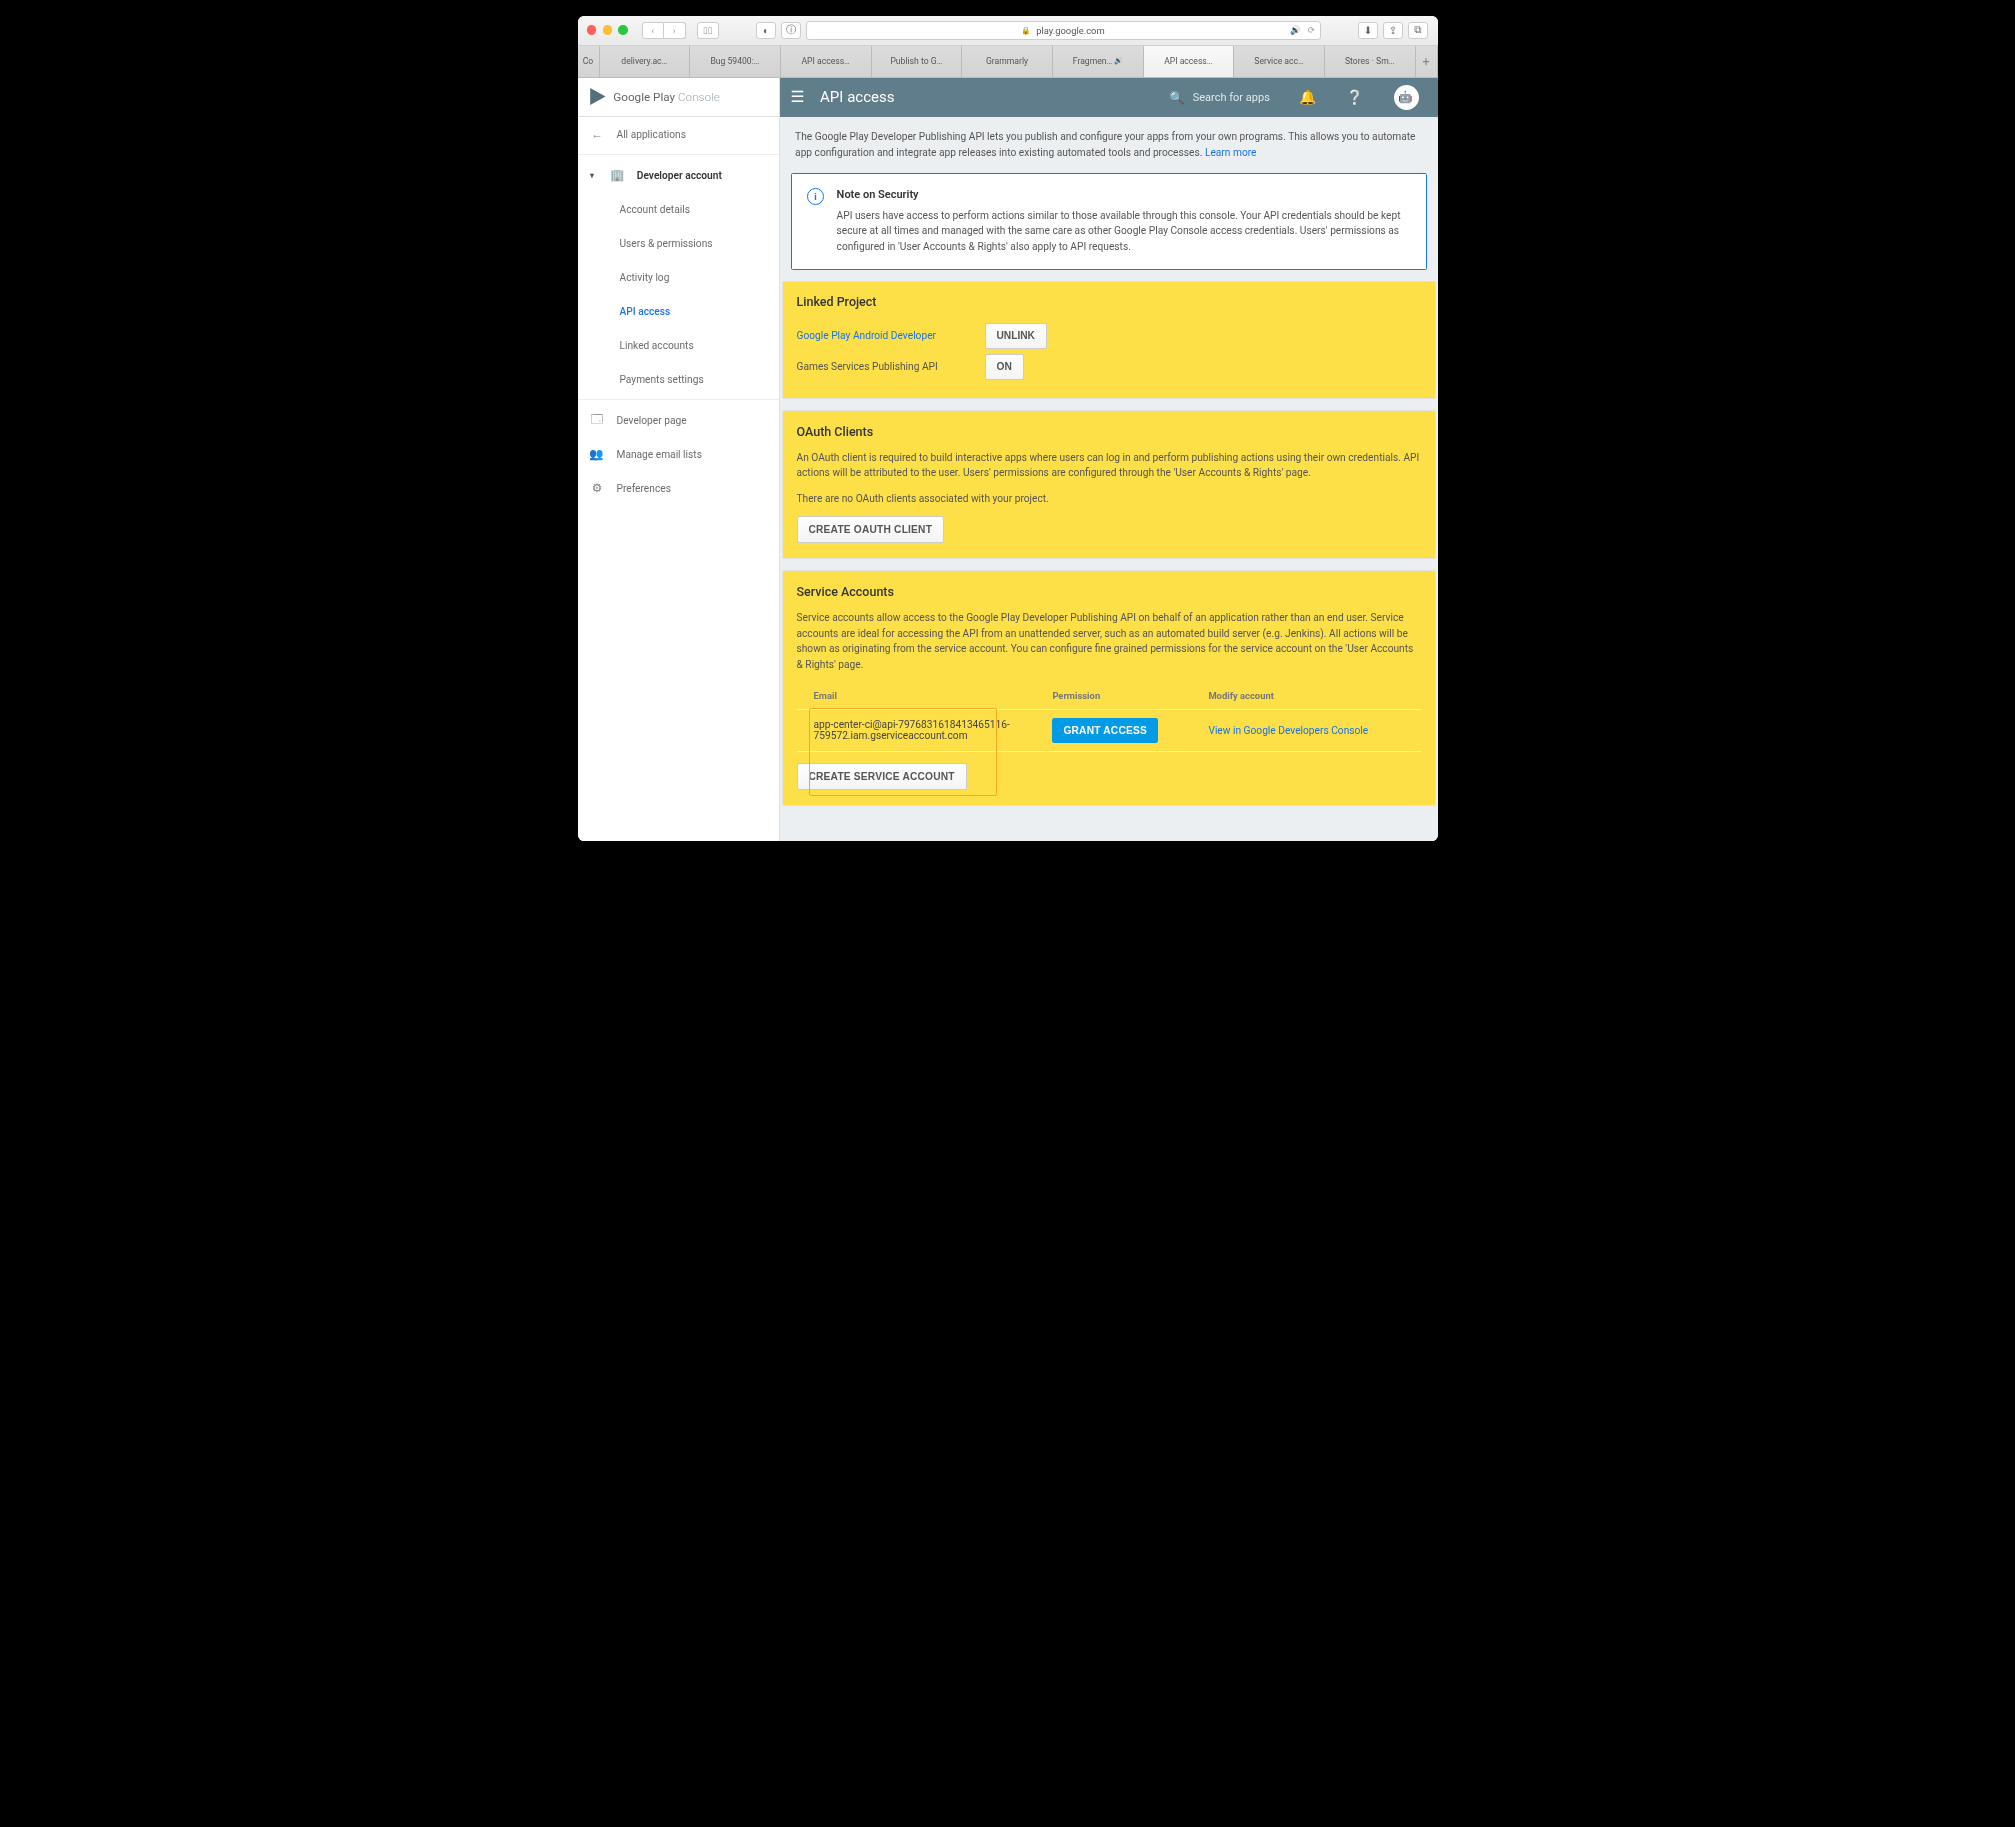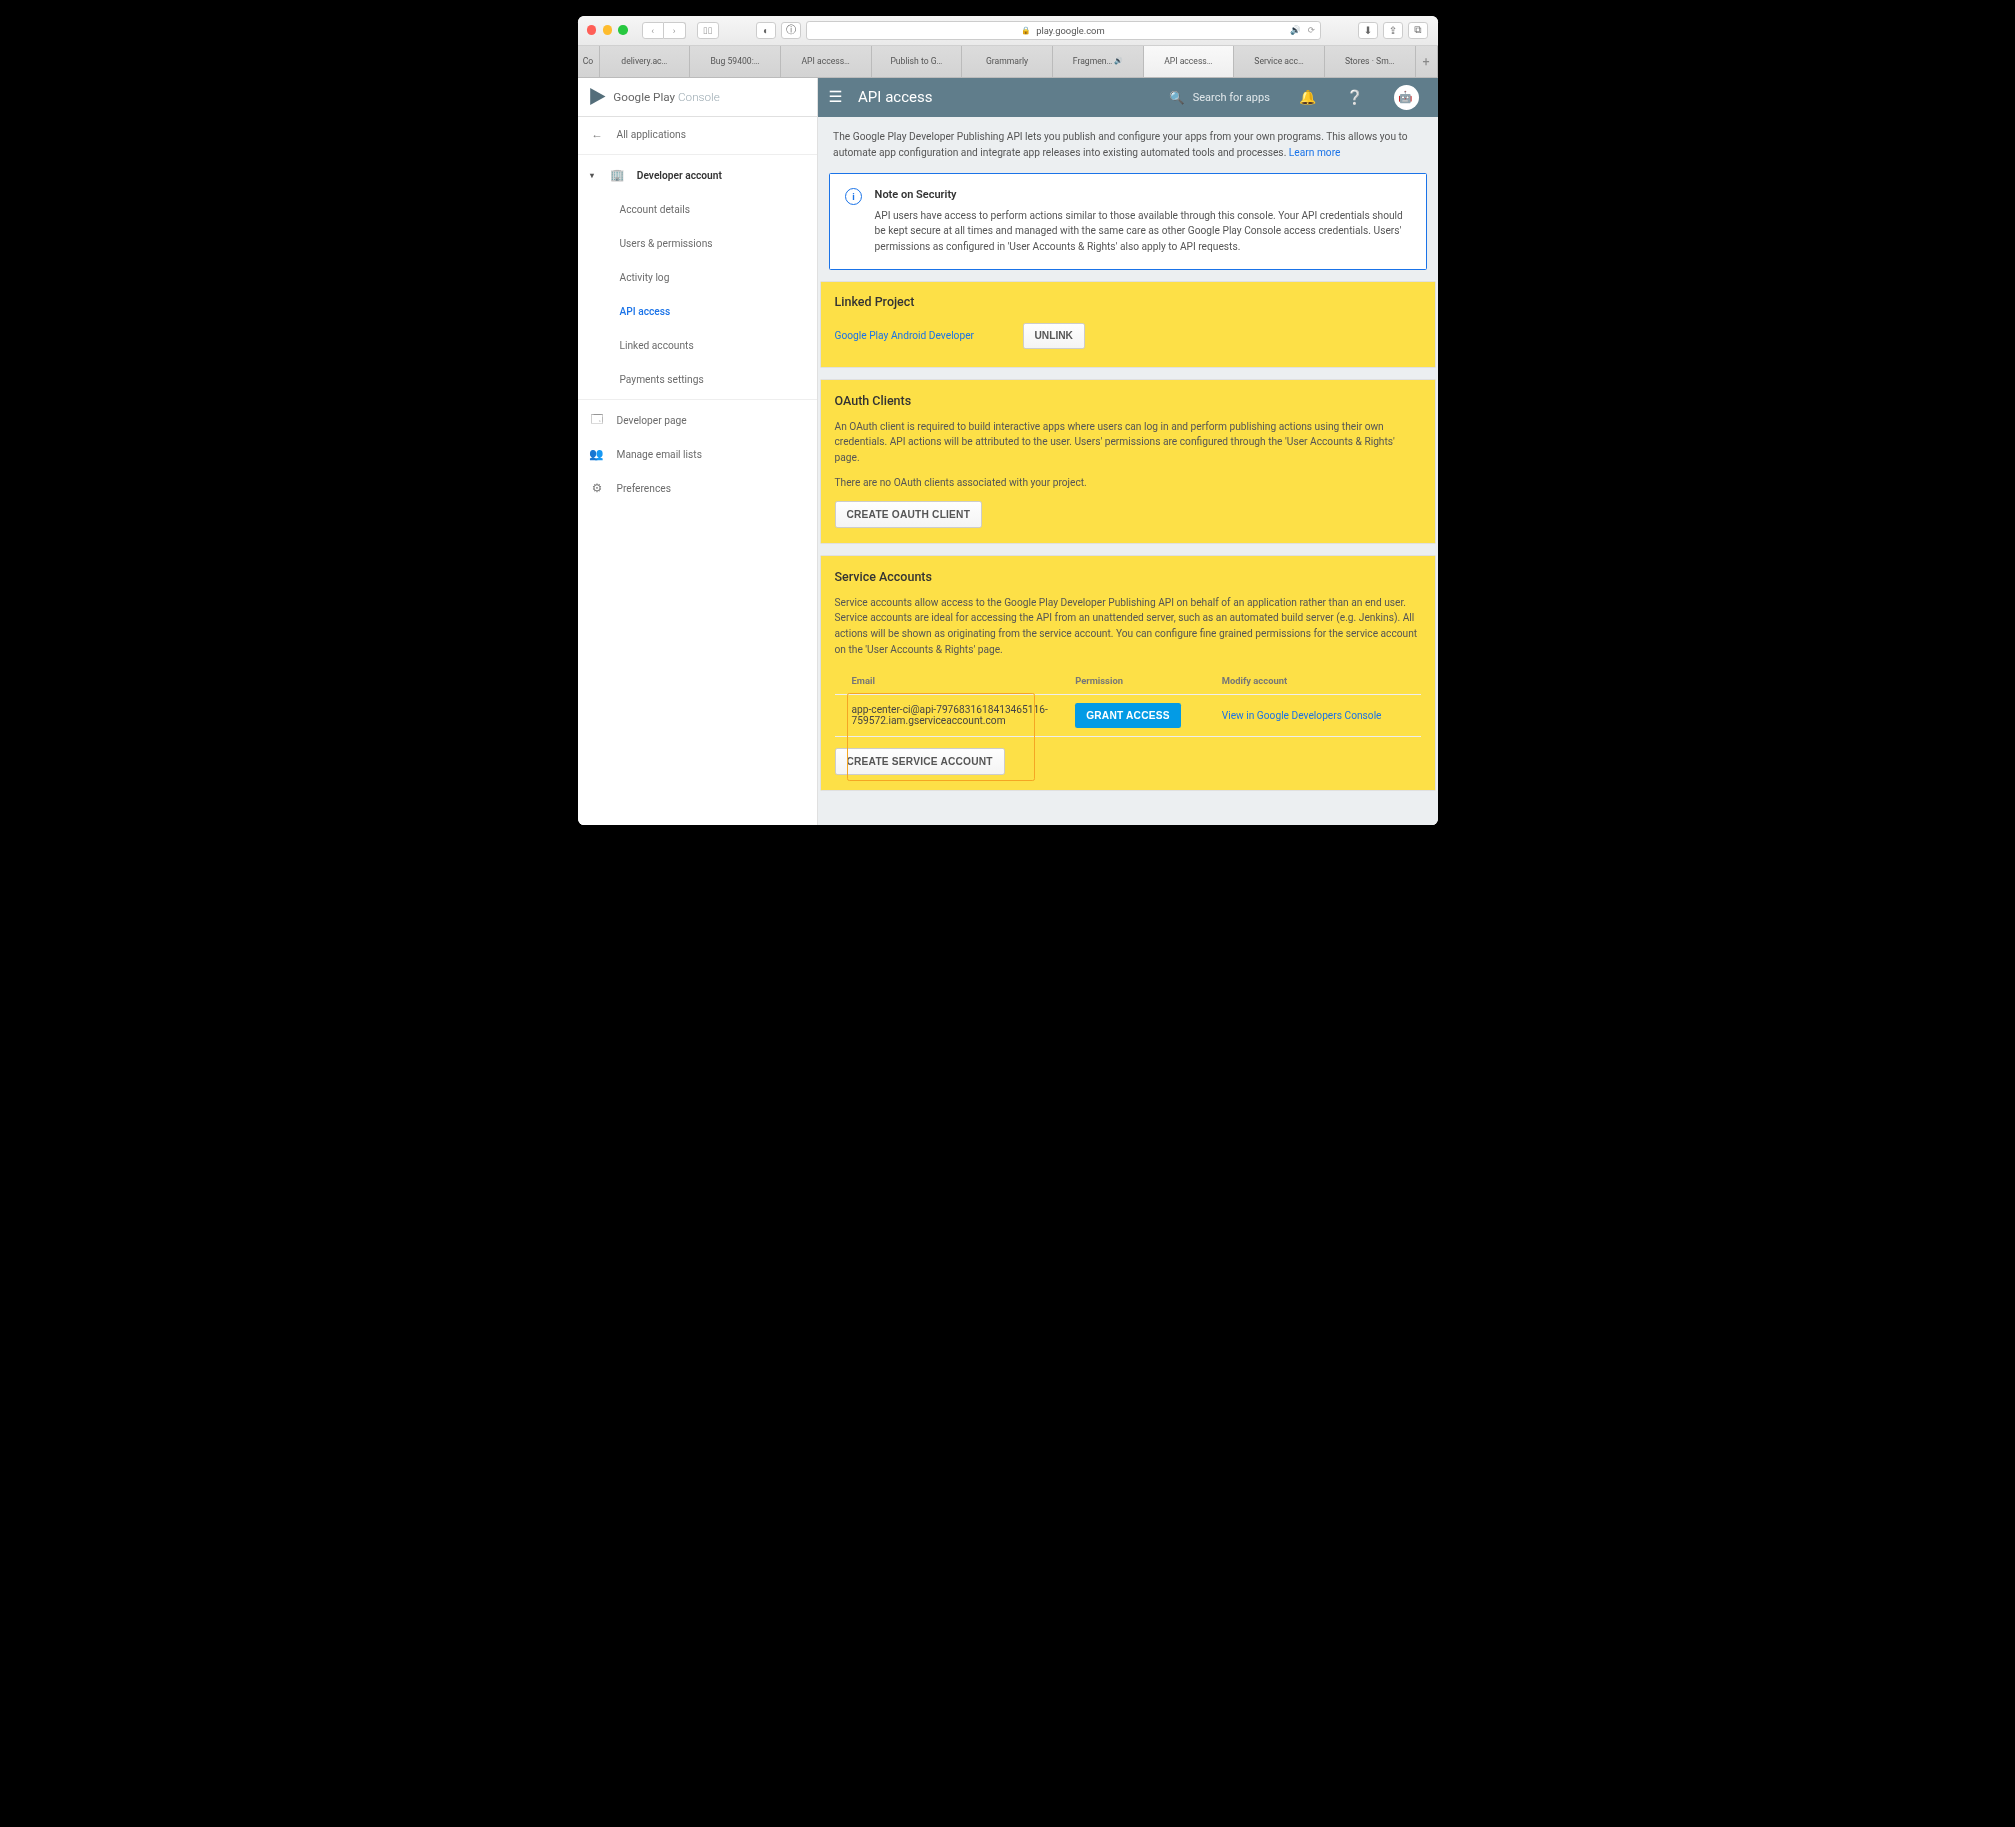--- a/index.html
+++ b/index.html
@@ -33,21 +33,21 @@
   
   .app-header{background:#607d8b;height:39px;display:flex;align-items:center;color:#fff;padding:0 19px 0 11px;gap:15.6px}
   .menu-icon{font-size:15.6px;cursor:pointer}
   .app-title{font-size:15px;flex:1}
   .search-box{display:flex;align-items:center;gap:7.8px;color:#e1e8eb;font-size:11px}
   .search-ic{font-size:12.5px}
   .hdr-icon{font-size:14px;margin-left:14px;cursor:pointer}
   .avatar{width:25px;height:25px;border-radius:50%;background:#fff;margin-left:14px;display:flex;align-items:center;justify-content:center;color:#607d8b;font-size:11.7px}
 
   .body{display:flex}
-  .sidebar{width:240px;background:#fff;border-right:0.8px solid #e0e0e0;flex-shrink:0}
+  .sidebar{width:202px;background:#fff;border-right:0.8px solid #e0e0e0;flex-shrink:0}
   .logo-row{height:39px;display:flex;align-items:center;padding-left:11px;gap:7.8px;border-bottom:0.8px solid #e0e0e0}
   .gp-logo{width:17px;height:17px;background:#546e7a;clip-path:polygon(10% 0,100% 50%,10% 100%);position:relative}
   .logo-text{font-size:11.7px;color:#666}
   .logo-text .c2{color:#9aa9b1;font-weight:300}
 
   .side-item{display:flex;align-items:center;padding:0 12.5px;height:34px;font-size:10.2px;color:#6b6b6b;cursor:pointer;gap:12.5px}
   .side-item .ic{width:14px;display:flex;justify-content:center;color:#777;font-size:11.7px}
   .side-item.sub{padding-left:42px}
   .side-item.active{color:#1a73e8;font-weight:500}
   .side-item.bold{font-weight:600;color:#333}
@@ -197,20 +197,24 @@
             <p>API users have access to perform actions similar to those available through this console. Your API credentials should be kept secure at all times and managed with the same care as other Google Play Console access credentials. Users' permissions as configured in 'User Accounts &amp; Rights' also apply to API requests.</p>
           </div>
         </div>
 
         <div class="panel">
           <h3>Linked Project</h3>
           <div id="linked-rows">
               <div class="kv-row">
                 <div class="kv-key link">Google Play Android Developer</div>
                 <button class="btn-chip">UNLINK</button>
+              </div>
+              <div class="kv-row">
+                <div class="kv-key">Games Services Publishing API</div>
+                <button class="btn-chip">ON</button>
               </div>
             </div>
         </div>
 
         <div class="panel">
           <h3>OAuth Clients</h3>
           <p>An OAuth client is required to build interactive apps where users can log in and perform publishing actions using their own credentials. API actions will be attributed to the user. Users' permissions are configured through the 'User Accounts &amp; Rights' page.</p>
           <p>There are no OAuth clients associated with your project.</p>
           <button class="flat-btn">CREATE OAUTH CLIENT</button>
         </div>

